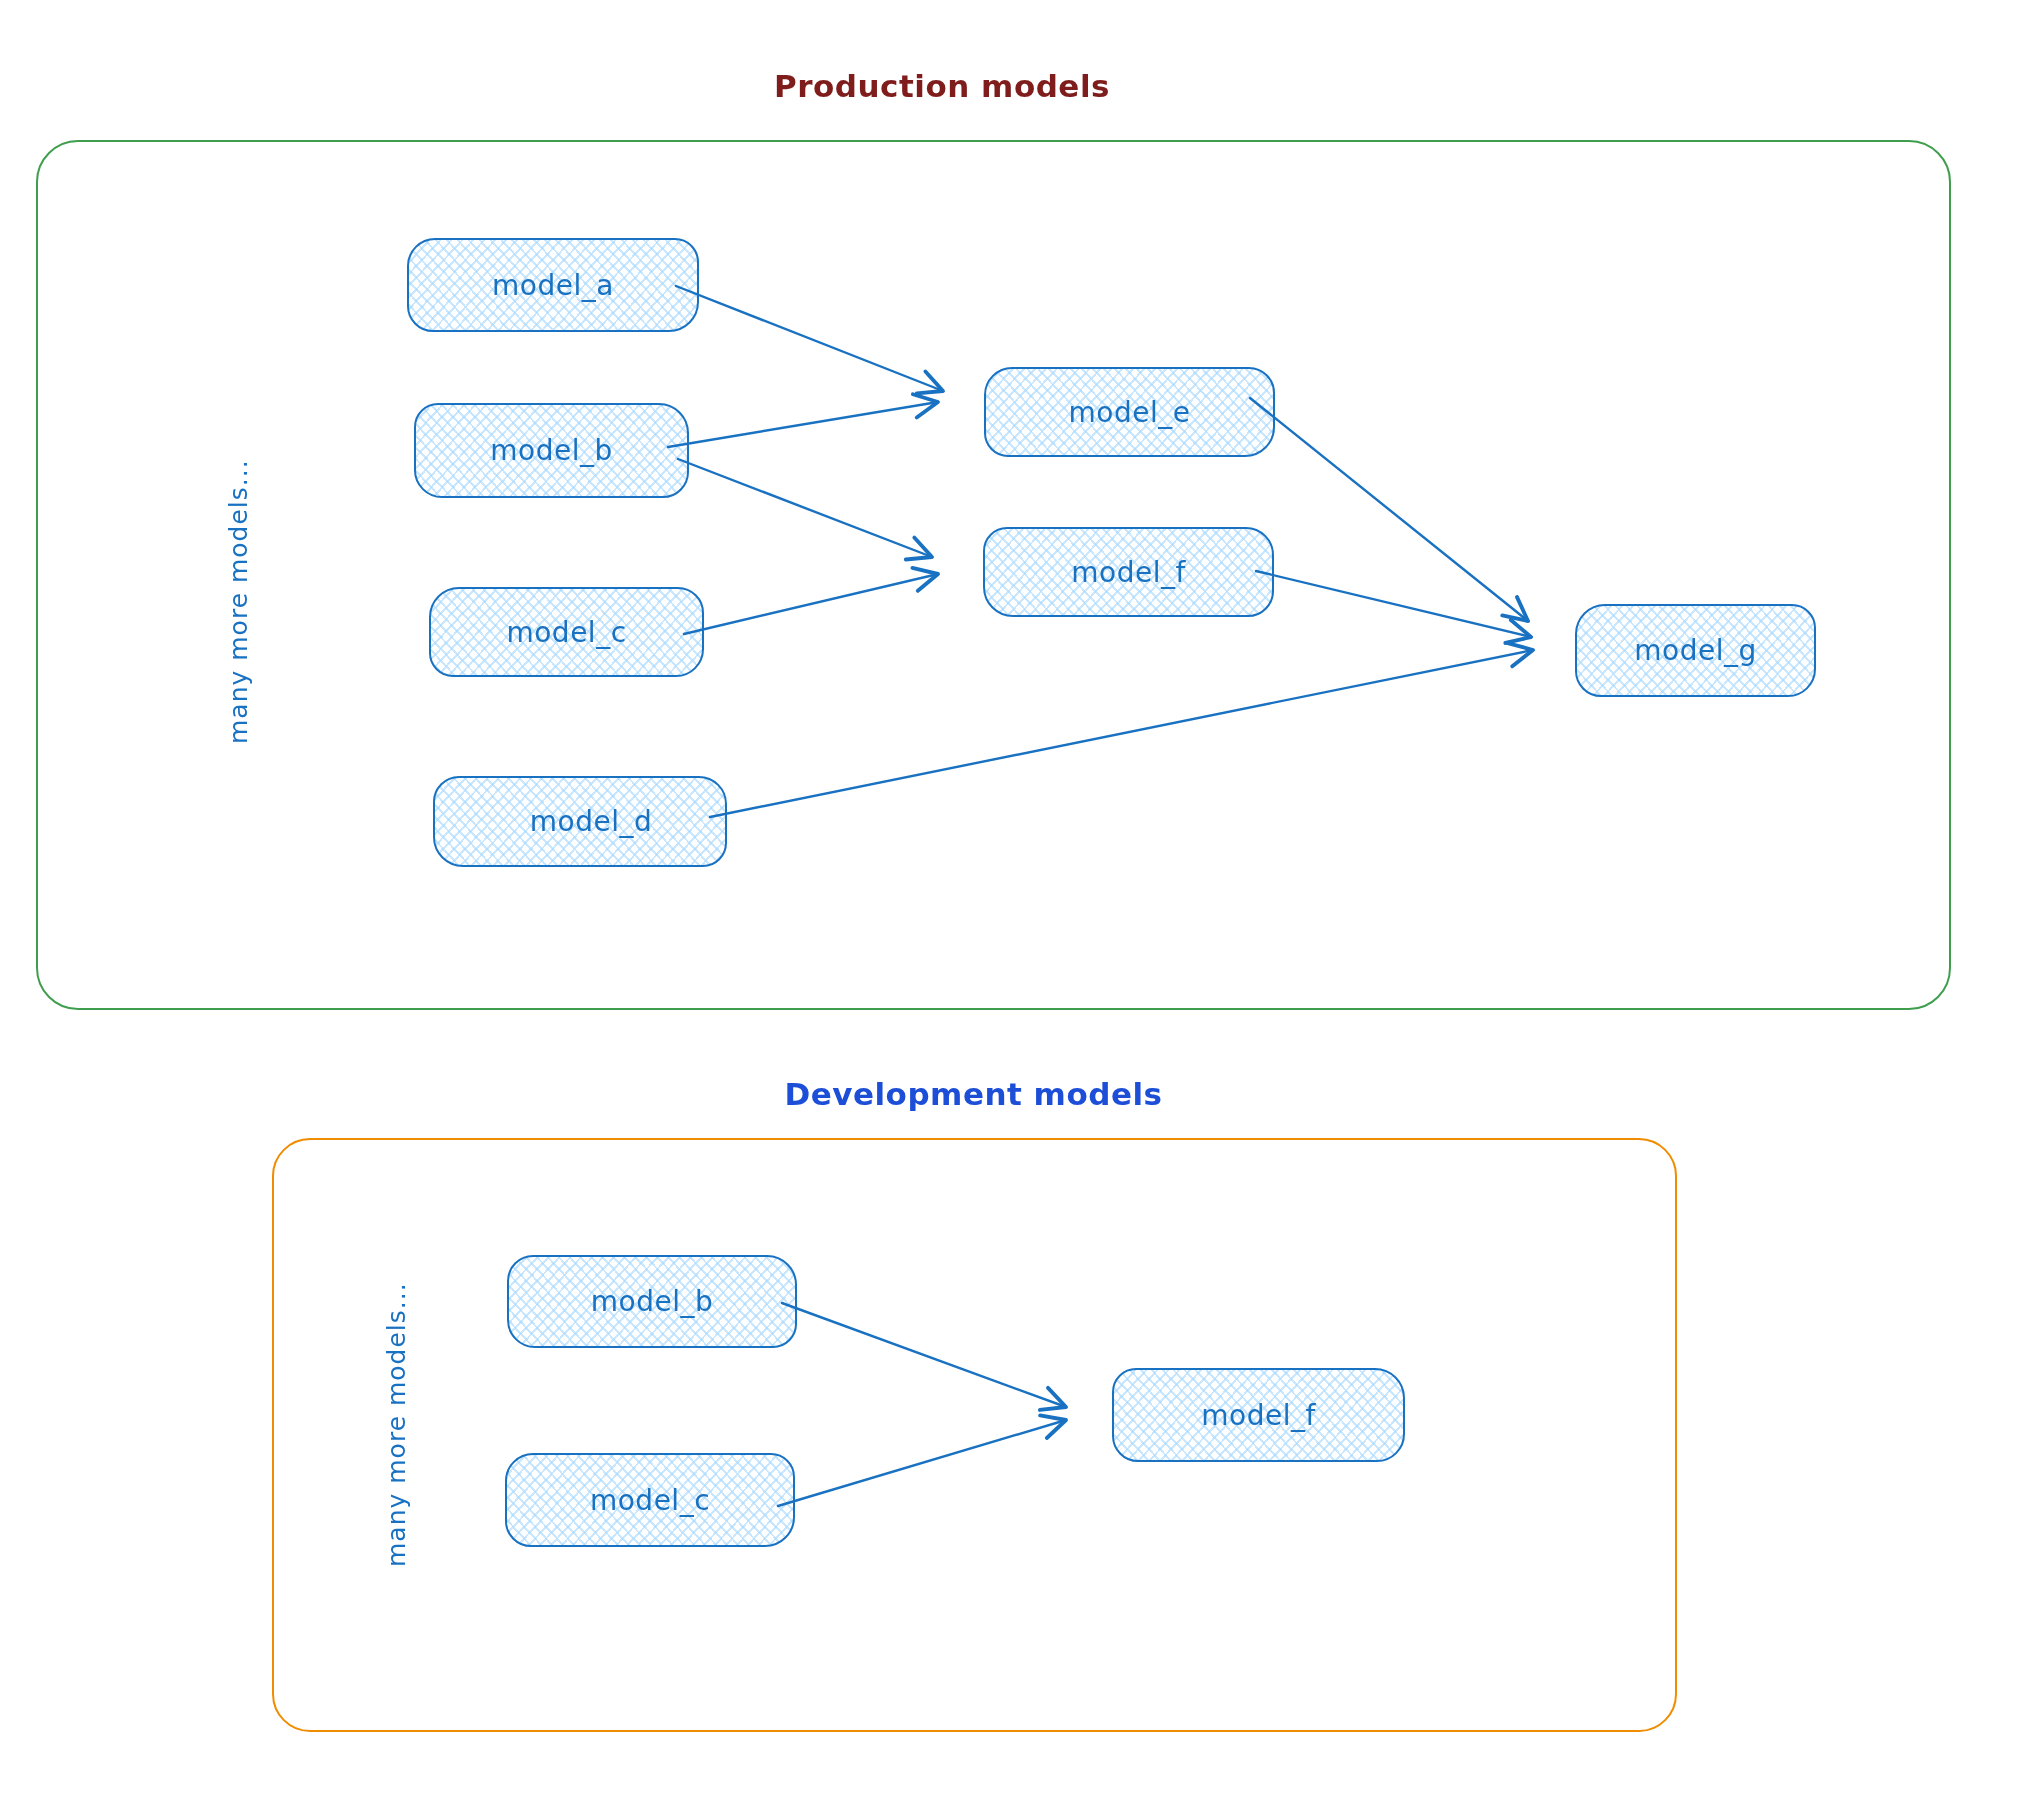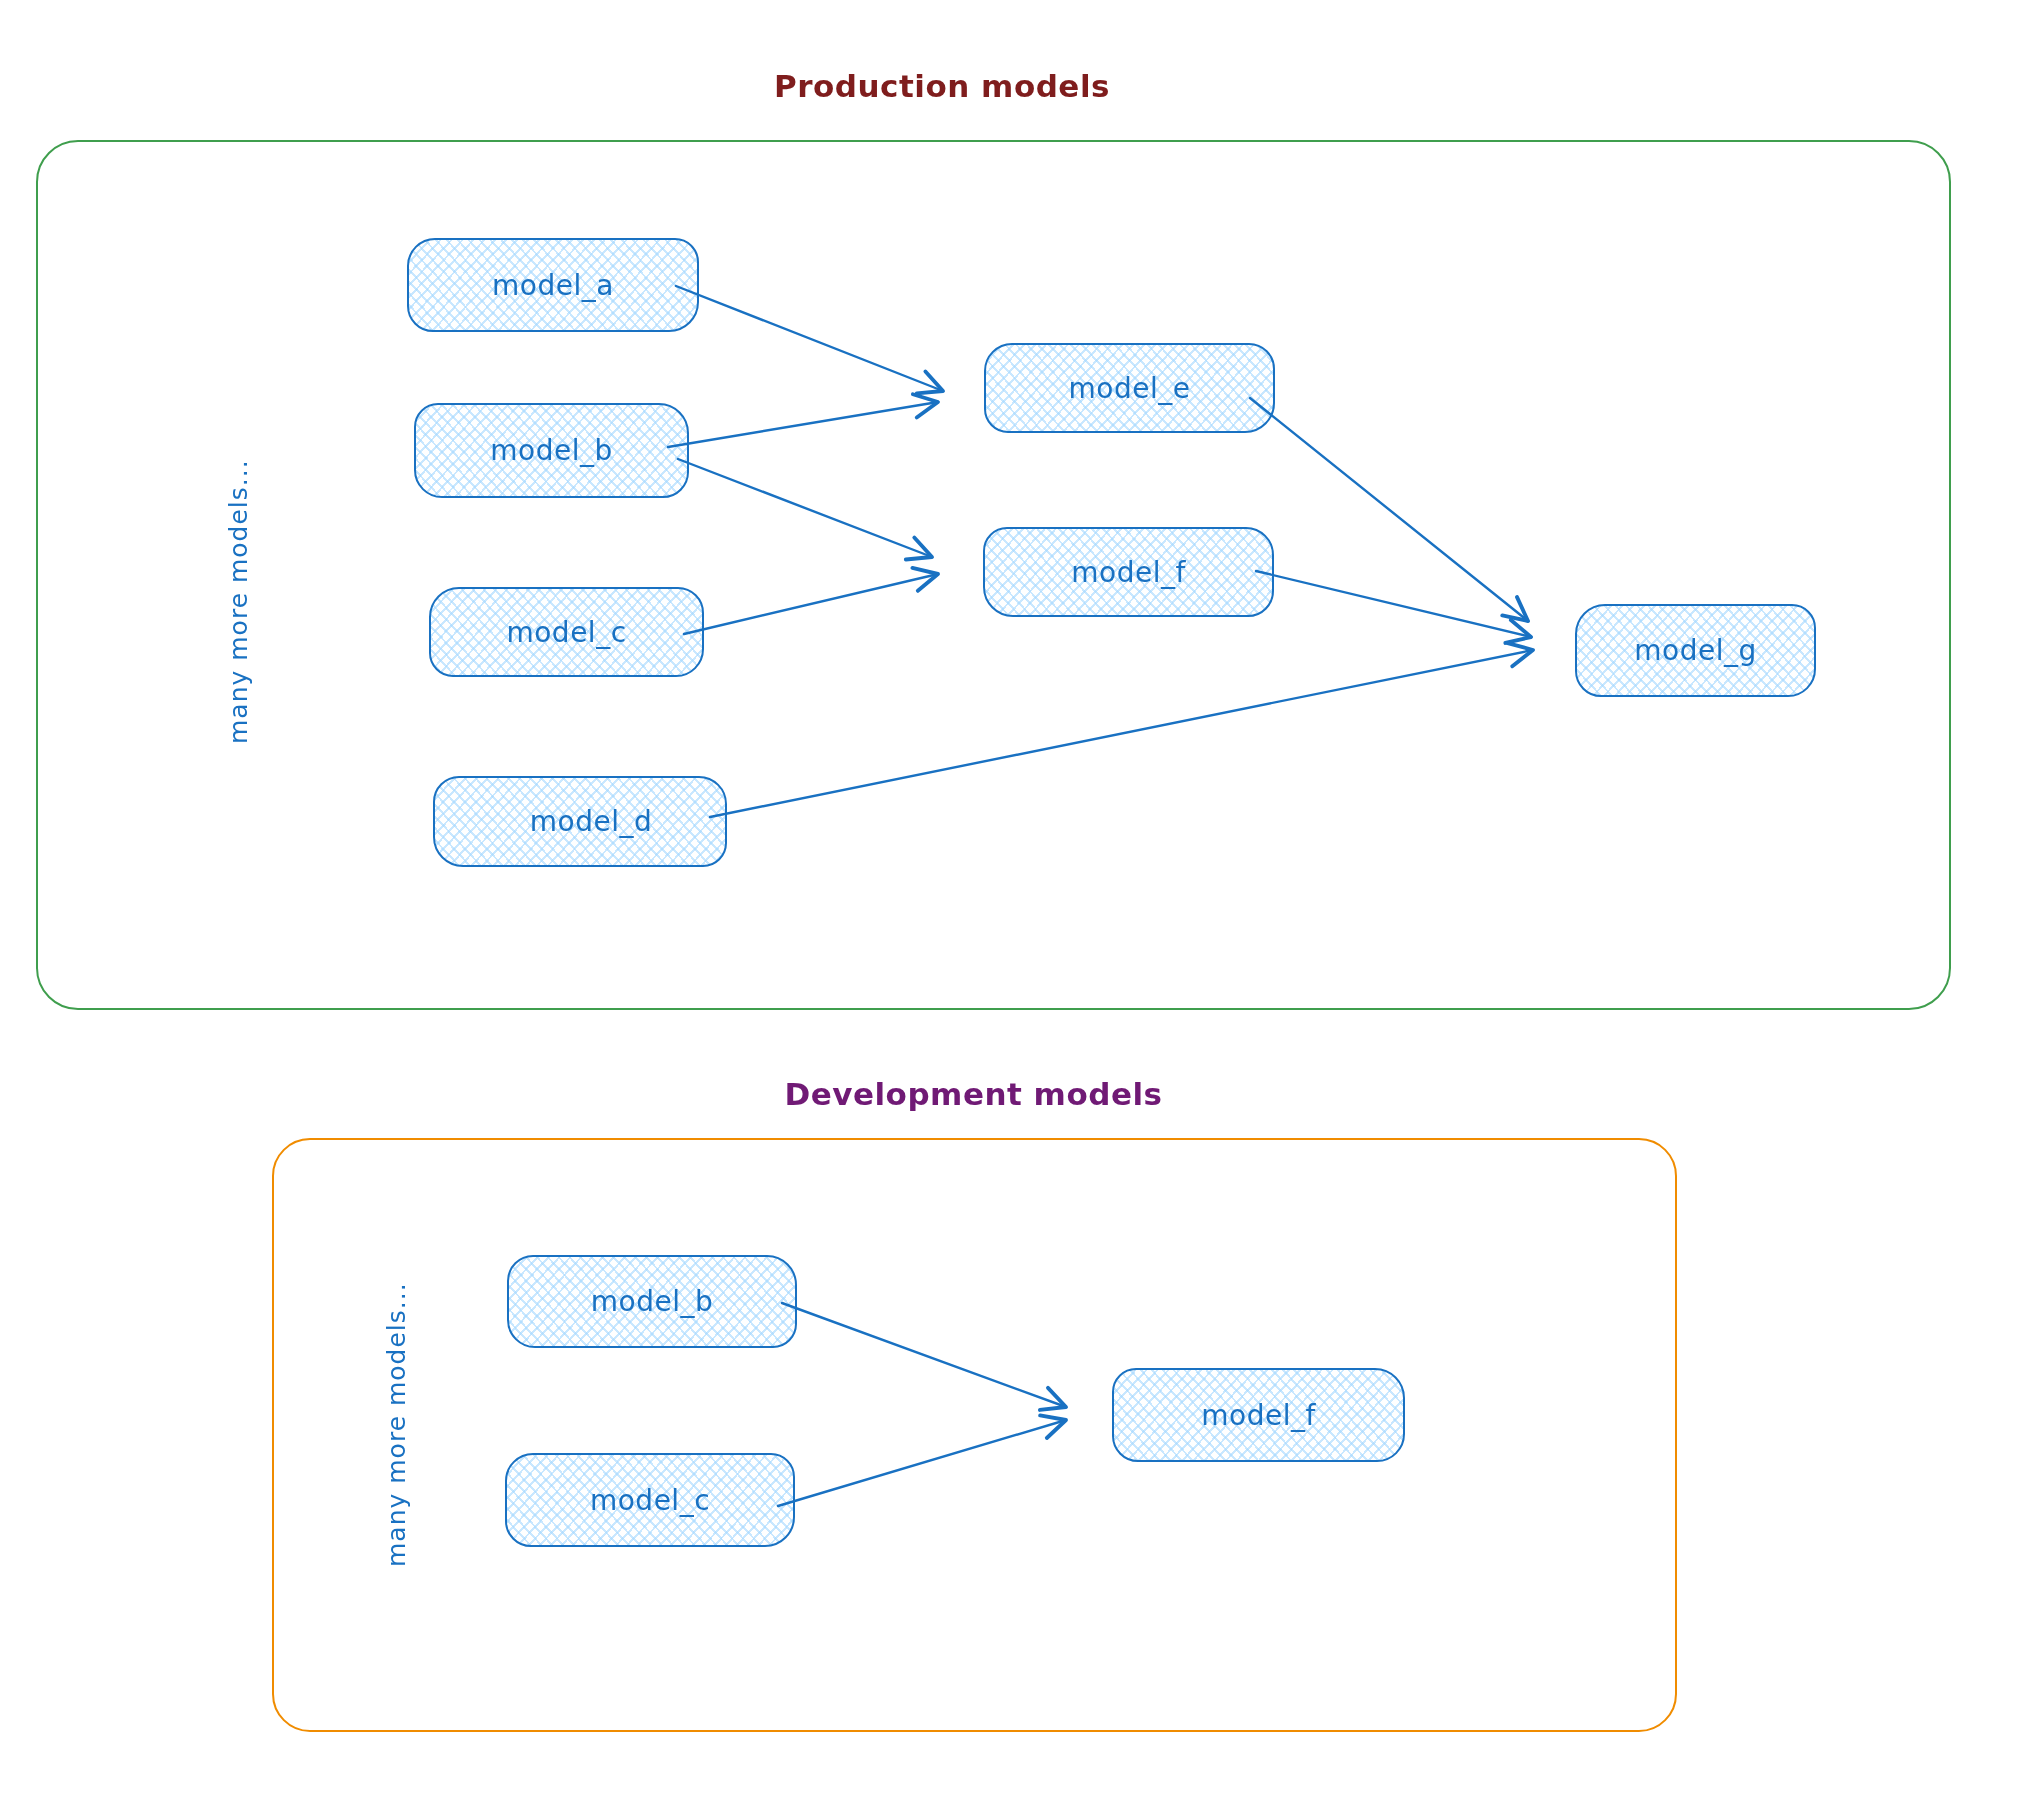--- a/index.html
+++ b/index.html
@@ -5,21 +5,21 @@
   html,body{margin:0;padding:0;background:#ffffff;}
   body{
     width:2024px;height:1818px;position:relative;overflow:hidden;
     font-family:"DejaVu Sans", sans-serif;
   }
   .section-title{
     position:absolute;text-align:center;font-size:31px;font-weight:600;
     letter-spacing:.5px;
   }
   .title-prod{left:0;top:68px;width:1884px;color:#7f1d1d;}
-  .title-dev{left:272px;top:1076px;width:1403px;color:#701a75;}
+  .title-dev{left:272px;top:1076px;width:1403px;color:#1d4ed8;}
   .container-box{
     position:absolute;background:transparent;border-style:solid;border-width:2px;
   }
   .container-prod{
     left:36px;top:140px;width:1911px;height:866px;
     border-color:#3f9e4d;border-radius:42px;
   }
   .container-dev{
     left:272px;top:1138px;width:1401px;height:590px;
     border-color:#f08c00;border-radius:38px;
@@ -32,21 +32,21 @@
     background:
       repeating-linear-gradient(47deg, rgba(165,216,255,.60) 0 2px, rgba(255,255,255,0) 2px 8px),
       repeating-linear-gradient(-47deg, rgba(165,216,255,.60) 0 2px, rgba(255,255,255,0) 2px 8px),
       #ffffff;
     margin-left: 32px;
   }
   .box-a{left:375px;top:238px;width:292px;height:94px;border-radius:28px 24px 30px 26px;}
   .box-b{left:382px;top:403px;width:275px;height:95px;border-radius:24px 30px 26px 28px;}
   .box-c{left:397px;top:587px;width:275px;height:90px;border-radius:30px 26px 28px 24px;}
   .box-d{left:401px;top:776px;width:294px;height:91px;border-radius:26px 28px 24px 30px;padding-left:22px;}
-  .box-e{left:952px;top:343px;width:291px;height:90px;border-radius:28px 26px 30px 24px;}
+  .box-e{left:952px;top:367px;width:291px;height:90px;border-radius:28px 26px 30px 24px;}
   .box-f{left:951px;top:527px;width:291px;height:90px;border-radius:24px 28px 26px 30px;}
   .box-g{left:1543px;top:604px;width:241px;height:93px;border-radius:30px 24px 28px 26px;}
   .box-dev-b{left:475px;top:1255px;width:290px;height:93px;border-radius:26px 30px 24px 28px;}
   .box-dev-c{left:473px;top:1453px;width:290px;height:94px;border-radius:28px 24px 30px 26px;}
   .box-dev-f{left:1080px;top:1368px;width:293px;height:94px;border-radius:24px 30px 28px 26px;}
   .side-label{
     position:absolute;width:52px;height:268px;
     writing-mode:vertical-rl;transform:rotate(180deg);
     display:flex;align-items:center;justify-content:center;
     color:#1971c2;font-size:25px;font-weight:500;letter-spacing:1px;

